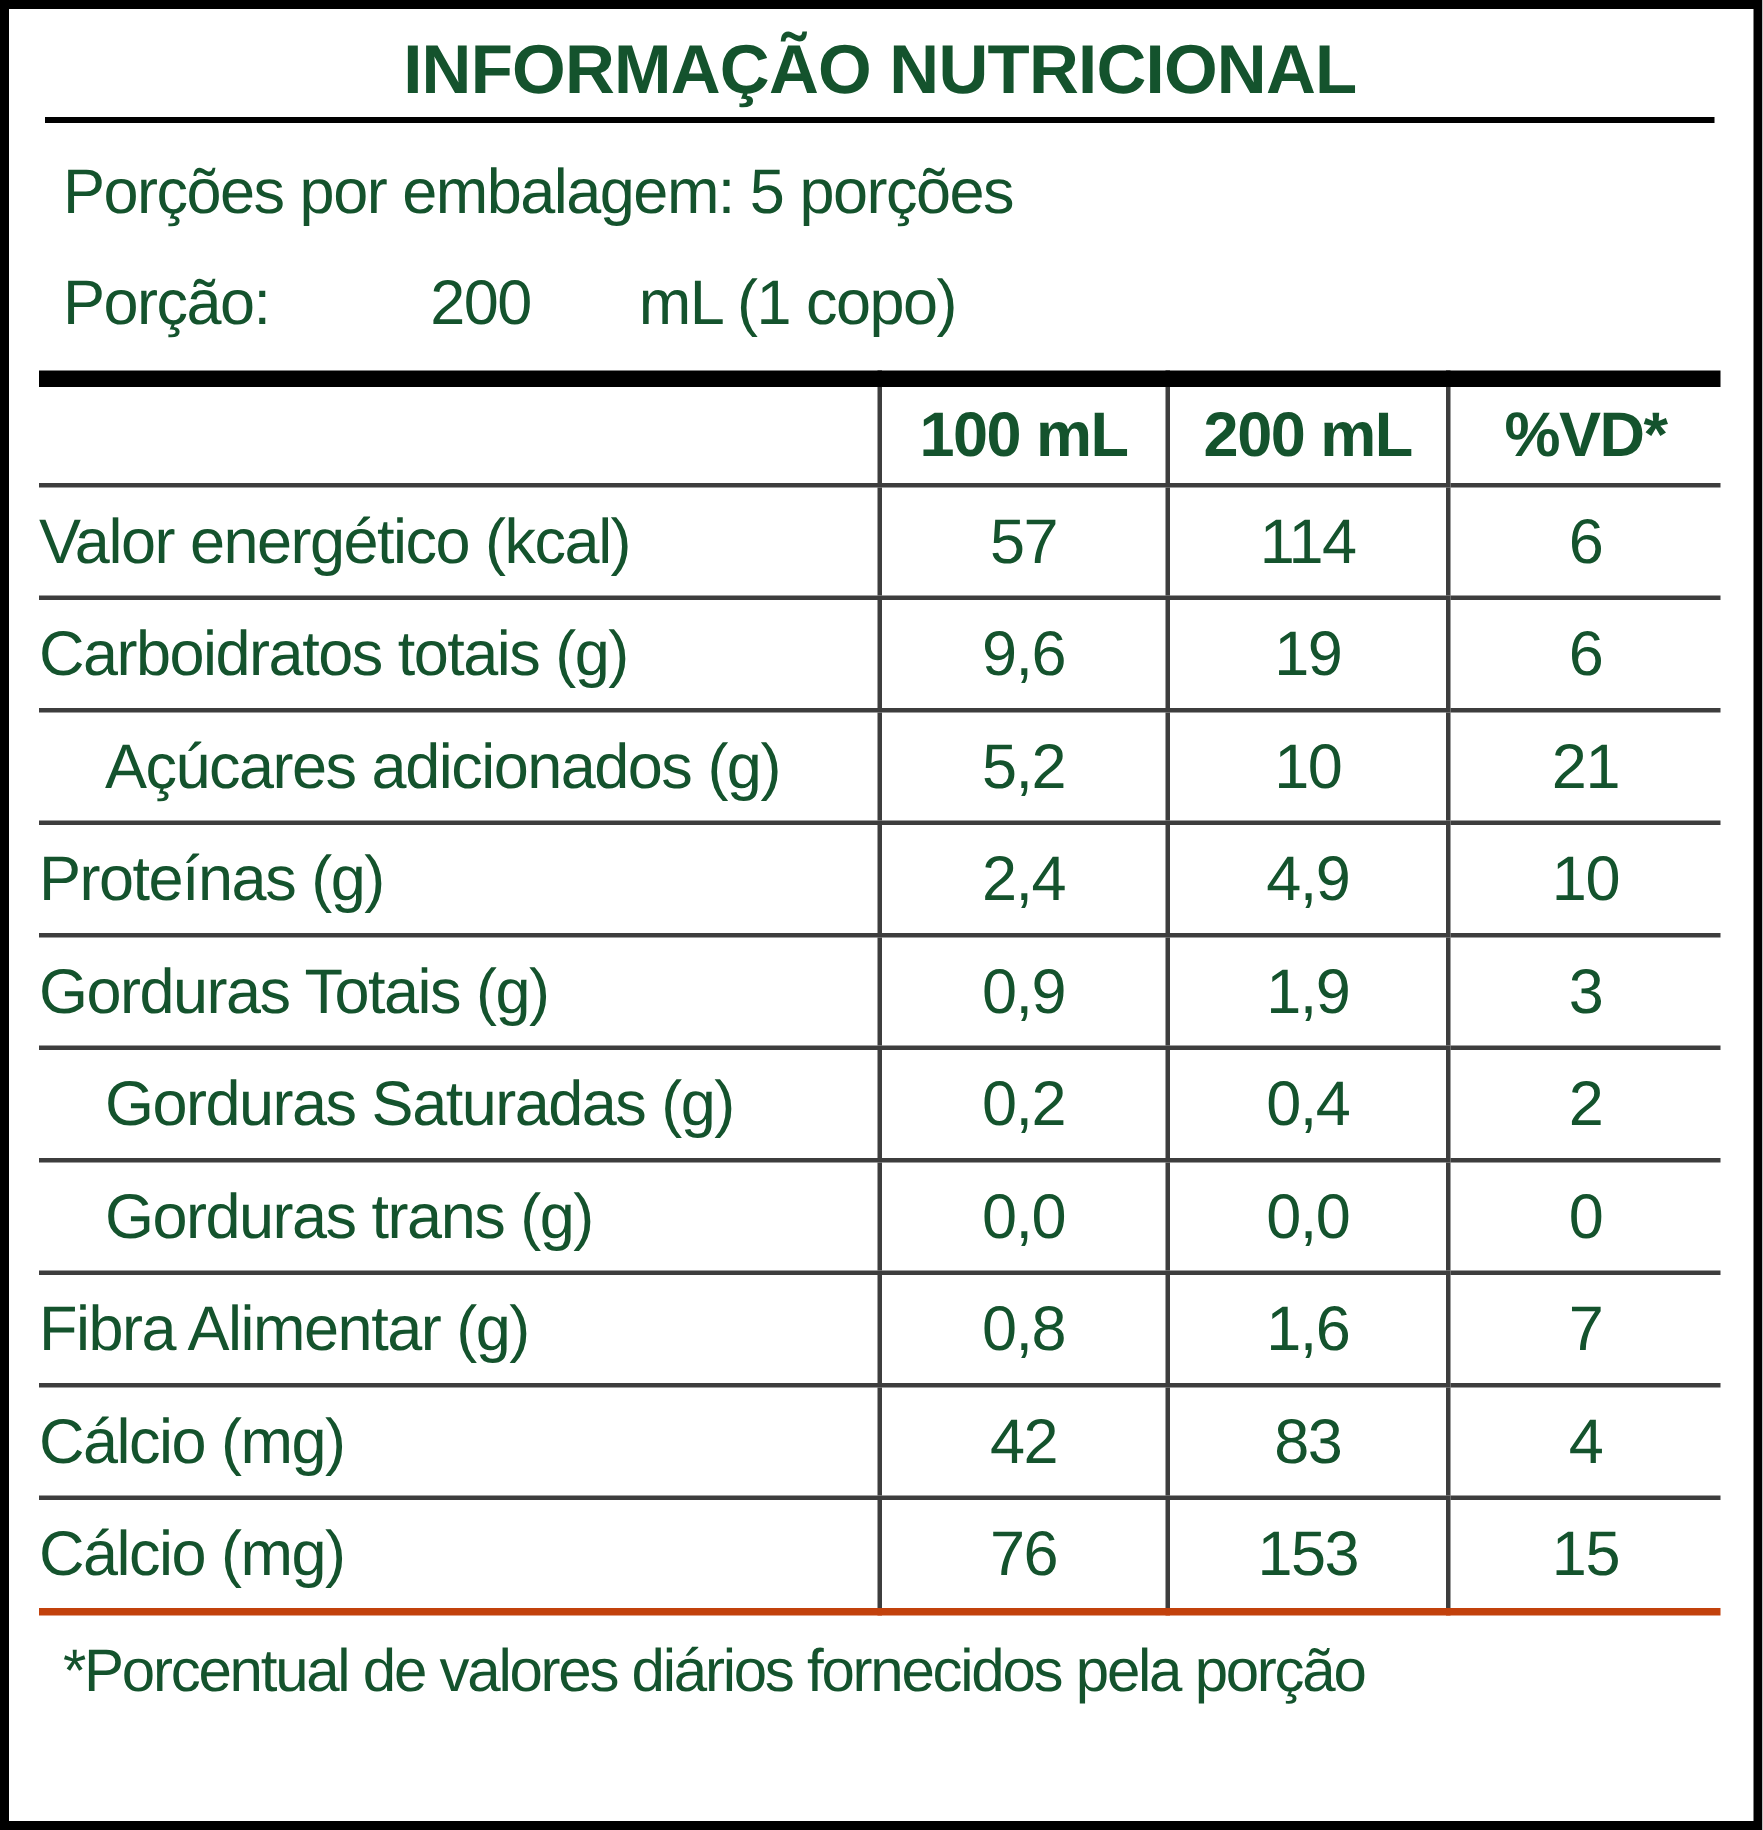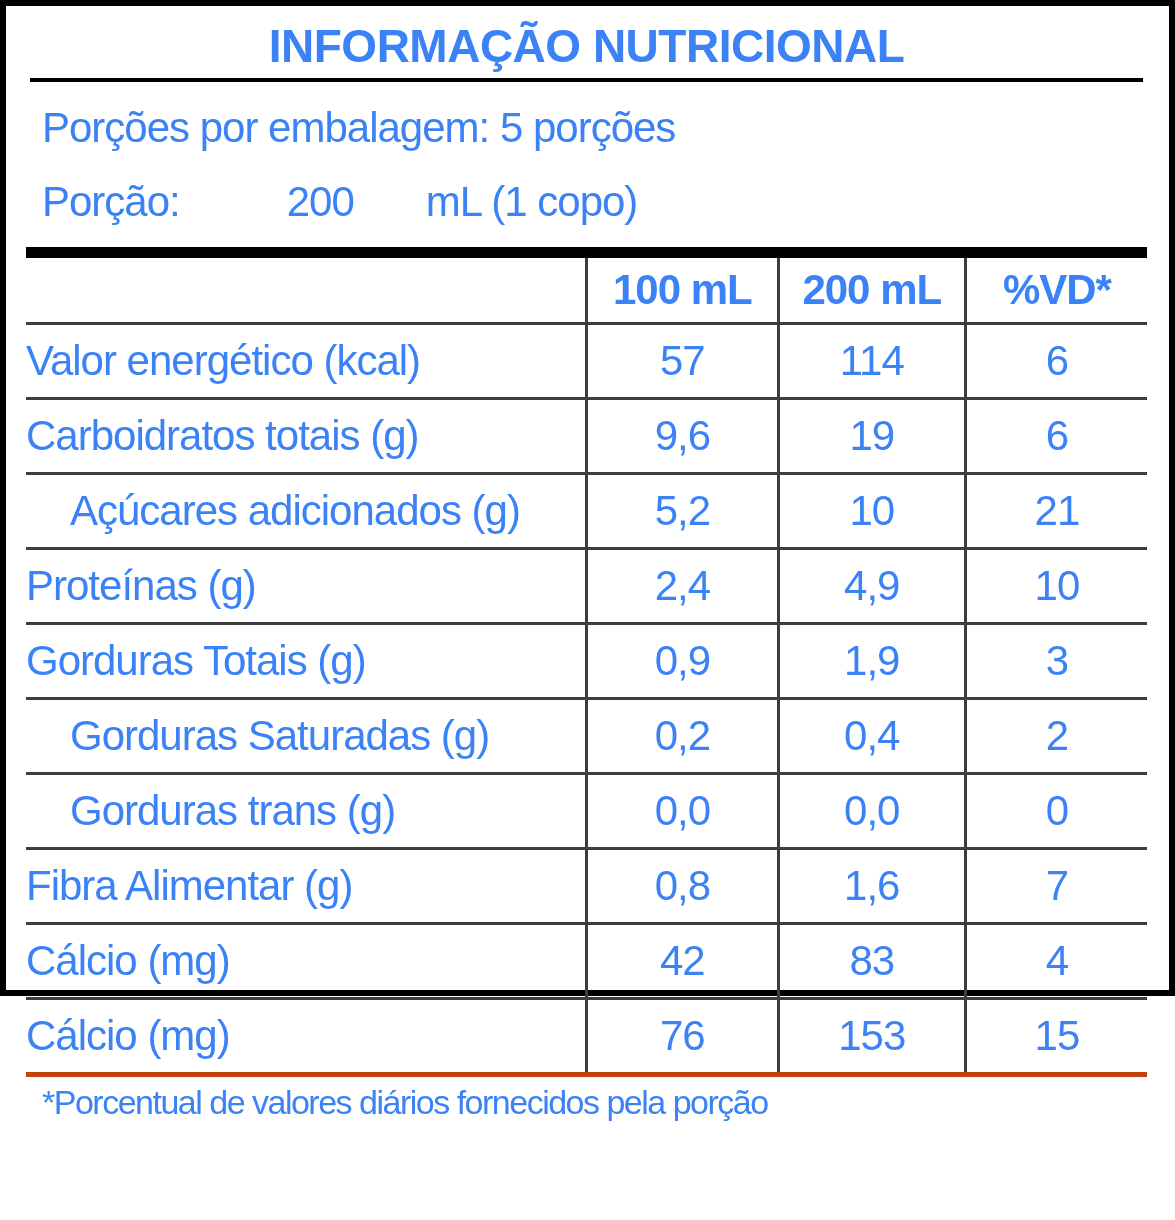--- a/index.html
+++ b/index.html
@@ -6,26 +6,26 @@
     margin: 0;
     padding: 0;
     background: #ffffff;
     width: 1175px;
     height: 1220px;
     overflow: hidden;
   }
   .label-box {
     box-sizing: border-box;
     width: 1175px;
-    height: 996px;
+    height: 1220px;
     border: 6px solid #000000;
     background: #ffffff;
     padding: 0 22px 0 20px;
     font-family: "Liberation Sans", "DejaVu Sans", sans-serif;
-    color: #3b82f6;
+    color: #14532d;
     letter-spacing: -1px;
   }
   .title {
     margin: 12px 0 0 0;
     font-size: 46px;
     line-height: 56px;
     font-weight: bold;
     text-align: center;
     letter-spacing: -0.5px;
     white-space: nowrap;
@@ -88,23 +88,23 @@
   td.row-label {
     text-align: left;
     padding-left: 14px;
     white-space: nowrap;
   }
   td.row-label.indent-1 { padding-left: 26px; }
   td.row-label.indent-2 { padding-left: 44px; }
   td.num { text-align: center; }
 
   .footnote {
-    margin-top: 2px;
+    margin-top: 14px;
     padding-left: 16px;
-    font-size: 34px;
+    font-size: 40px;
     line-height: 46px;
     letter-spacing: -1.5px;
     white-space: nowrap;
   }
 </style>
 </head>
 <body>
 
 <div class="label-box">
 

